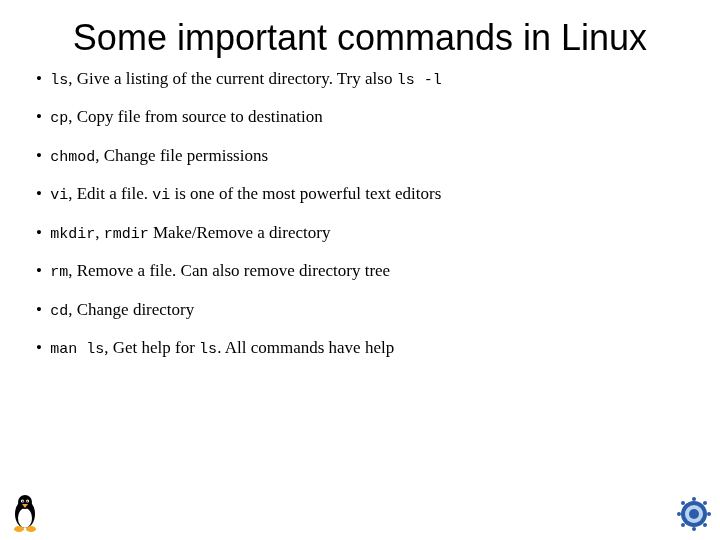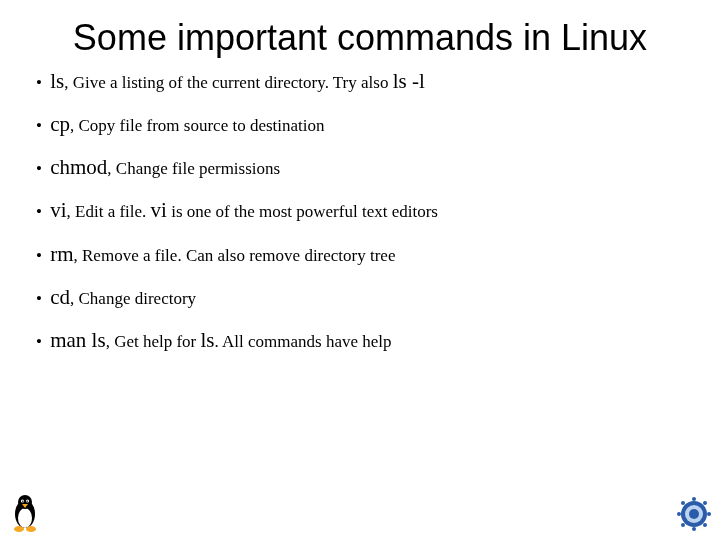--- a/index.html
+++ b/index.html
@@ -31,22 +31,22 @@
   }
   li {
     font-size: 17px;
     line-height: 1.3;
     margin: 0 0 16px 0;
   }
   li .bullet {
     margin-right: 4px;
   }
   code {
-    font-family: Liberation Serif, serif;
-    font-size: 21px;
+    font-family: Liberation Mono, monospace;
+    font-size: 15px;
   }
   .icon-bl {
     position: absolute;
     left: 8px;
     bottom: 8px;
     width: 34px;
     height: 40px;
   }
   .icon-br {
     position: absolute;
@@ -59,20 +59,21 @@
 </head>
 <body>
 
 <div class="slide">
   <h1>Some important commands in Linux</h1>
   <ul id="cmd-list">
       <li><span class="bullet">•</span> <code>ls</code><span>, Give a listing of the current directory. Try also </span><code>ls -l</code></li>
       <li><span class="bullet">•</span> <code>cp</code><span>, Copy file from source to destination</span></li>
       <li><span class="bullet">•</span> <code>chmod</code><span>, Change file permissions</span></li>
       <li><span class="bullet">•</span> <code>vi</code><span>, Edit a file. </span><code>vi</code><span> is one of the most powerful text editors</span></li>
+      <li><span class="bullet">•</span> <code>mkdir</code><span>, </span><code>rmdir</code><span> Make/Remove a directory</span></li>
       <li><span class="bullet">•</span> <code>rm</code><span>, Remove a file. Can also remove directory tree</span></li>
       <li><span class="bullet">•</span> <code>cd</code><span>, Change directory</span></li>
       <li><span class="bullet">•</span> <code>man ls</code><span>, Get help for </span><code>ls</code><span>. All commands have help</span></li>
     </ul>
 </div>
 
 <span class="icon-bl">
 <svg viewBox="0 0 34 40">
   <ellipse cx="17" cy="22" rx="10" ry="14" fill="#000"></ellipse>
   <ellipse cx="17" cy="26" rx="7" ry="10" fill="#fff"></ellipse>

